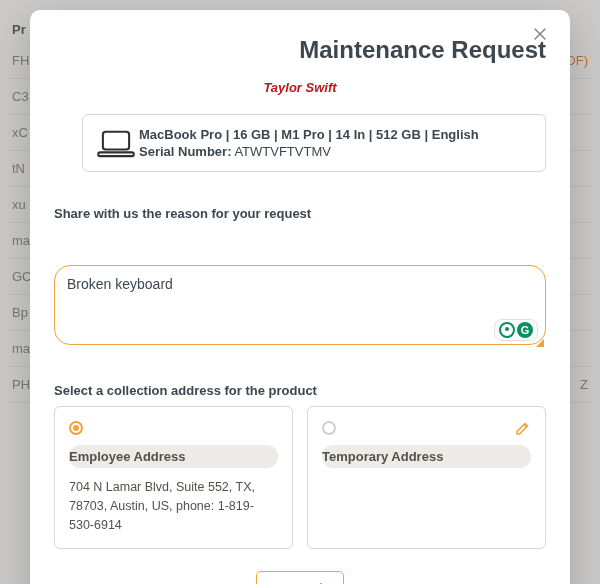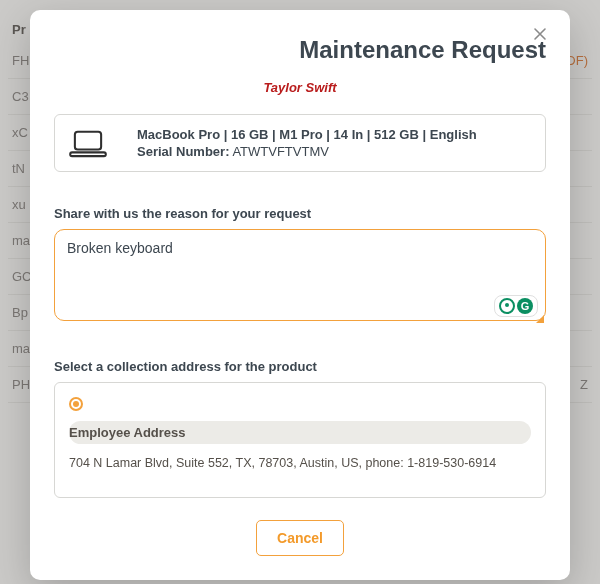--- a/index.html
+++ b/index.html
@@ -38,47 +38,49 @@
     margin-top: 4px;
     margin-bottom: 14px;
   }
   .subhead { text-align: center; font-size: 13px; color: #b91c1c; font-weight: 700; line-height: 1.55; font-style: italic; }
   .product-card {
     border: 1px solid #d7d7d4;
     border-radius: 6px;
     padding: 12px 14px;
     margin-top: 16px;
     display: flex;
-    gap: 30px;
+    gap: 4px;
     align-items: center;
+    margin-left: 28px;
   }
   .laptop-icon { width: 38px; height: 30px; color: #2f2f2f; flex-shrink: 0; }
   .product-lines { font-size: 13px; color: #3d4750; }
   .product-lines .line1 { font-weight: 700; }
   .product-lines .line2 { margin-top: 2px; }
   .product-lines .label { font-weight: 700; }
   .section-label {
     font-size: 13px;
     font-weight: 700;
     color: #3d4750;
     margin-top: 34px;
     margin-bottom: 8px;
   }
   .reason {
     width: 100%;
     resize: none;
     border: 1px solid #f3a13c;
-    border-radius: 10px;
+    border-radius: 16px;
     padding: 10px 12px;
     font-size: 14px;
     font-family: inherit;
     color: #3d4750;
-    height: 92px;
+    height: 80px;
     outline: none;
     position: relative;
+    margin-top: 36px;
   }
   .reason-wrap { position: relative; }
   .grammarly {
     position: absolute;
     right: 8px; bottom: 8px;
     display: flex; gap: 2px;
     background: #ffffff;
     padding: 2px 4px;
     border: 1px solid #e0e0e0;
     border-radius: 8px;
@@ -237,19 +239,30 @@
 
   <div class="addr-row">
     <div class="addr-card">
       <div class="addr-top">
         <span class="radio selected"></span>
       </div>
       <div class="addr-name">Employee Address</div>
       <div class="addr-text">704 N Lamar Blvd, Suite 552, TX, 78703, Austin, US, phone: 1-819-530-6914</div>
     </div>
 
+    <div class="addr-card">
+      <div class="addr-top">
+        <span class="radio"></span>
+        <svg class="edit-icon" viewBox="0 0 16 16">
+          <path d="M2 11.5 L10 3.5 l2.5 2.5 L4.5 14 H2 z" fill="none" stroke="currentColor" stroke-width="1.6" stroke-linejoin="round"></path>
+          <path d="M9 4.5 l2.5 2.5" stroke="currentColor" stroke-width="1.6"></path>
+        </svg>
+      </div>
+      <div class="addr-name">Temporary Address</div>
+      <div class="addr-text"></div>
+    </div>
   </div>
 
   <div class="buttons">
     <button class="btn btn-cancel">Cancel</button>
   </div>
 
 </div>
 
 </body></html>

